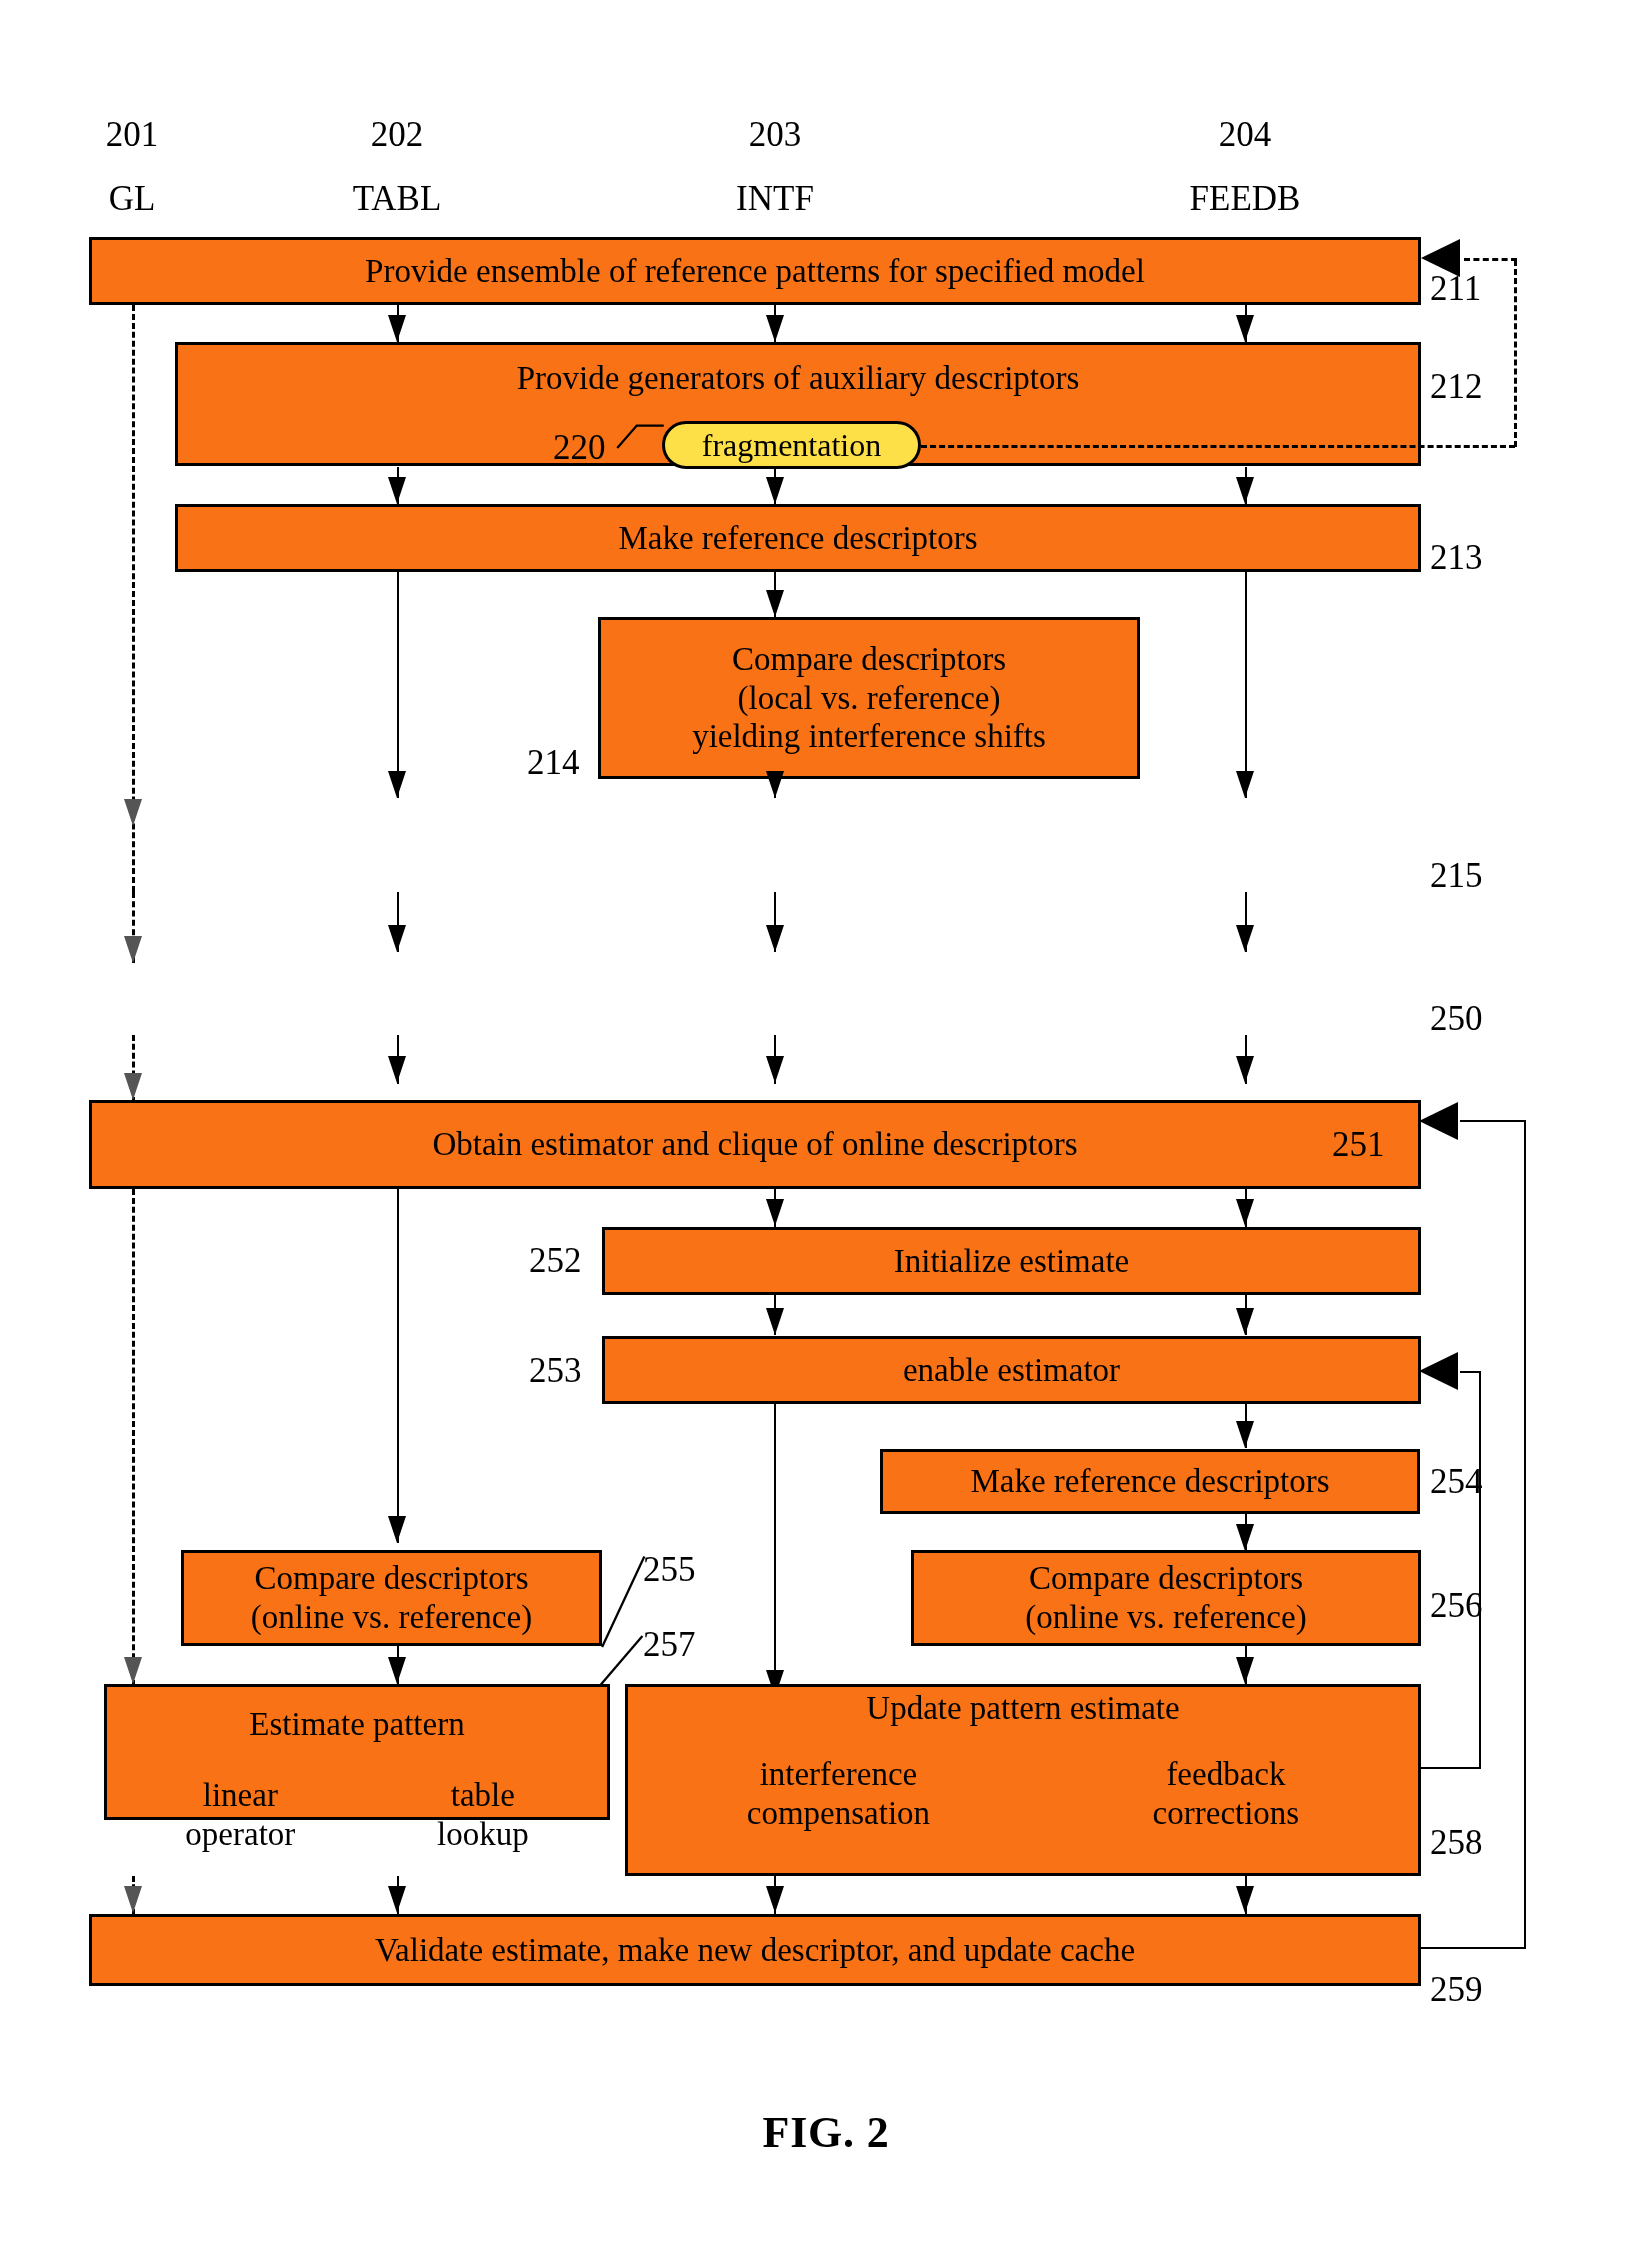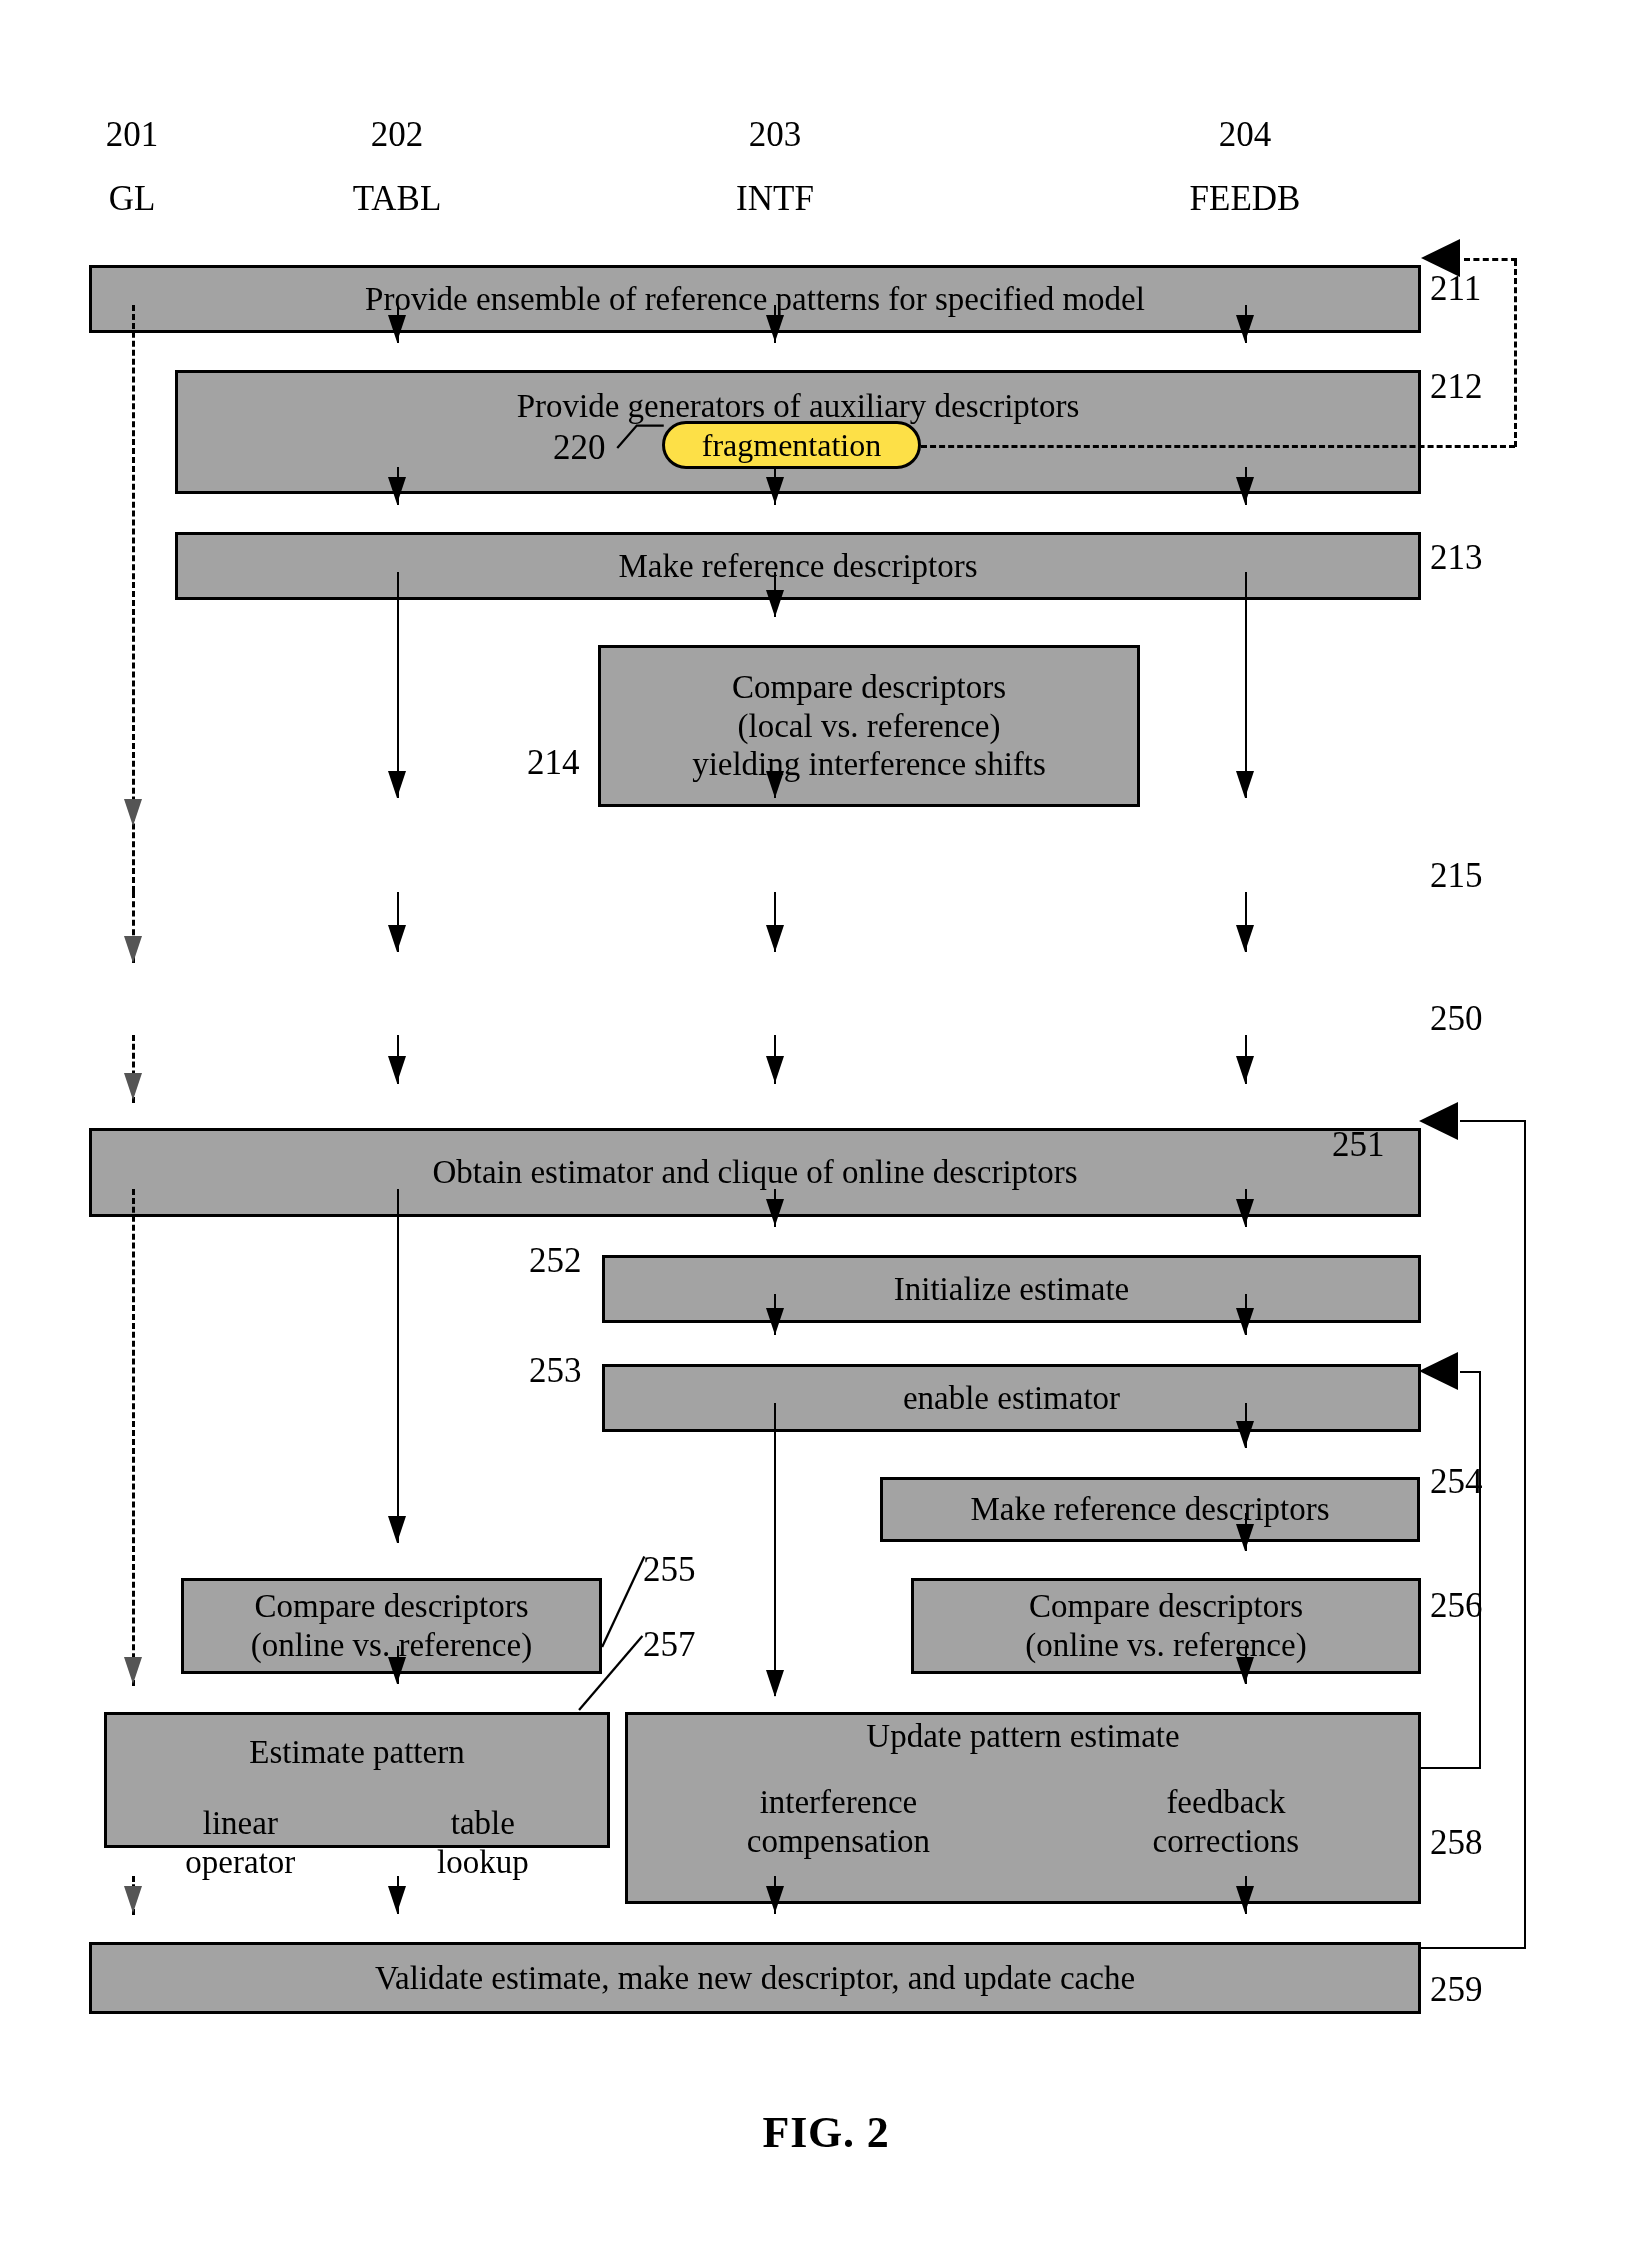--- a/index.html
+++ b/index.html
@@ -28,30 +28,29 @@
     transform: translateX(-50%);
   }
   .col-num  { top: 117px; }
   .col-label{ top: 181px; }
 
   
   .box {
     position: absolute;
     box-sizing: border-box;
     border: 3px solid #000;
-    background: #a3a3a3;
+    background: #f97316;
     display: flex;
     flex-direction: column;
     align-items: center;
     justify-content: center;
     text-align: center;
     font-size: 33px;
     line-height: 1.18;
     padding: 3px 7.5px;
-    margin-top: 28px;
   }
   .box .ln { display: block; white-space: nowrap; }
 
   
   .ref {
     position: absolute;
     font-size: 35px;
     line-height: 1;
     white-space: nowrap;
   }

